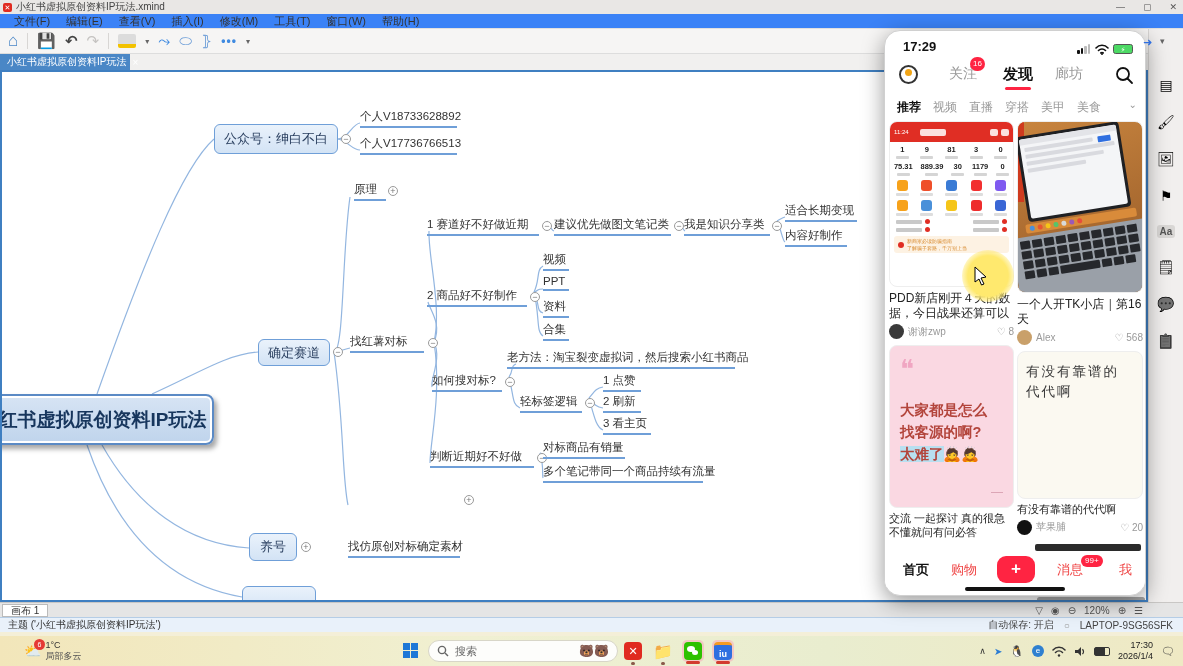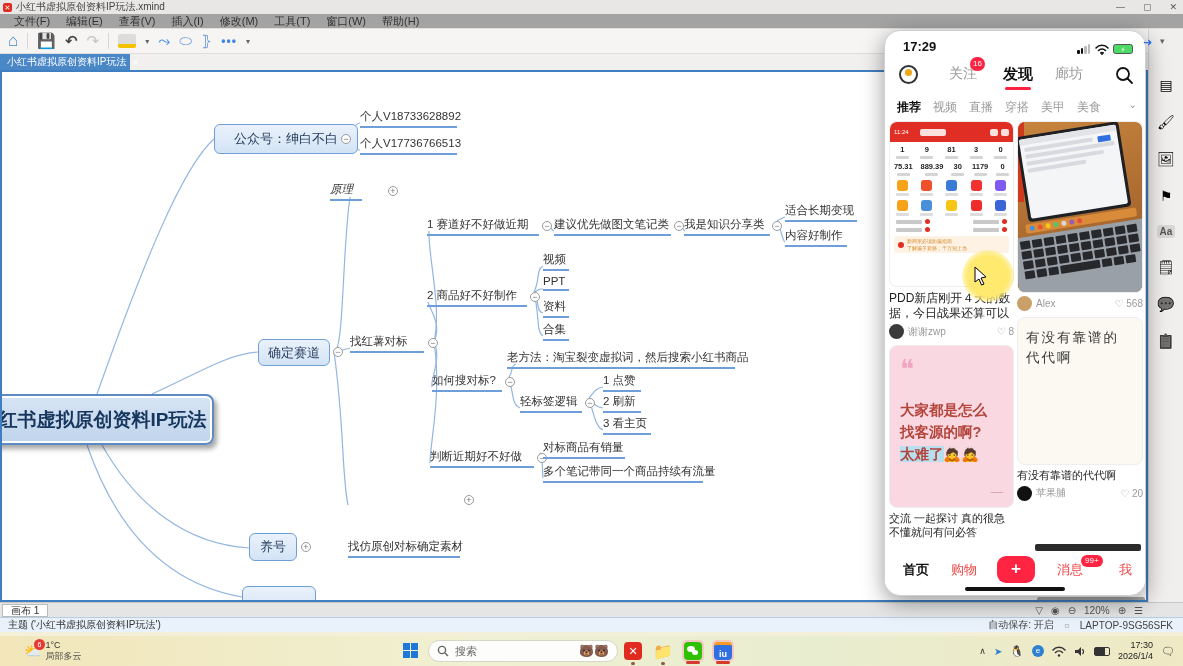--- a/index.html
+++ b/index.html
@@ -1,21 +1,21 @@
 <!DOCTYPE html>
 <html><head>
 <meta charset="utf-8">
 <style>
   *{margin:0;padding:0;box-sizing:border-box;font-family:"Liberation Sans","DejaVu Sans",sans-serif;}
   html,body{width:1183px;height:666px;overflow:hidden;background:#fff;}
   
   #titlebar{position:absolute;left:0;top:0;width:1183px;height:14px;background:#e9e7e5;display:flex;align-items:center;font-size:10px;color:#444;}
   #xmind-logo{width:9px;height:9px;background:#e02b20;border-radius:2px;margin:0 4px 0 3px;color:#fff;font-size:7px;line-height:9px;text-align:center;font-weight:bold;}
   #win-controls{position:absolute;right:6px;top:0;height:14px;display:flex;gap:18px;color:#555;font-size:9px;align-items:center;}
-  #menubar{position:absolute;left:0;top:14px;width:1183px;height:15px;background:#a3a3a3;display:flex;align-items:center;font-size:11px;color:#333;padding-left:6px;border-bottom:1px solid #e2e0de;}
+  #menubar{position:absolute;left:0;top:14px;width:1183px;height:15px;background:#3b82f6;display:flex;align-items:center;font-size:11px;color:#333;padding-left:6px;border-bottom:1px solid #e2e0de;}
   .menu-item{padding:0 8px;cursor:default;}
   #toolbar{position:absolute;left:0;top:29px;width:1183px;height:25px;background:#f6f5f4;display:flex;align-items:center;gap:9px;padding-left:8px;border-bottom:1px solid #ddd;}
   .tb-sep{width:1px;height:16px;background:#d8d6d4;}
   .tb-ic{font-size:15px;color:#555;line-height:20px;}
   #tabbar{position:absolute;left:0;top:54px;width:1148px;height:16px;background:#f1f0ef;display:flex;}
   #active-tab{background:#4a87c6;color:#fff;font-size:10px;display:flex;align-items:center;padding:0 7px;gap:6px;max-width:130px;white-space:nowrap;}
   
   #canvas{position:absolute;left:0;top:70px;width:1148px;height:532px;background:#fff;border:2px solid #3f7fc1;overflow:hidden;}
   #mm-svg{position:absolute;left:0;top:0;}
   .mm-line{position:absolute;font-size:11.5px;color:#333;border-bottom:2px solid #6f9fd8;padding-bottom:2px;white-space:nowrap;}
@@ -211,30 +211,30 @@
         <path d="M507,375 C512,395 510,403 518,406"></path>
         <path d="M587,396 C592,390 594,386 601,385"></path>
         <path d="M587,396 C592,402 594,405 601,406"></path>
         <path d="M587,396 C592,414 594,425 601,428"></path>
         <path d="M538,451 C542,452 540,452 541,452"></path>
         <path d="M538,451 C542,464 540,473 541,476"></path>
       </g>
   </svg>
   <div id="mm-nodes">
       <div class="mm-central" style="left: -30px; top: 322px; width: 242px; height: 51px;">小红书虚拟原创资料IP玩法</div>
-      <div class="mm-box" style="left: 212px; top: 52px; width: 144px; height: 30px;">公众号：绅白不白</div>
+      <div class="mm-box" style="left: 212px; top: 52px; width: 124px; height: 30px;">公众号：绅白不白</div>
       <div class="mm-exp" style="left: 339px; top: 62px;">−</div>
       <div class="mm-box" style="left: 256px; top: 267px; width: 72px; height: 27px;">确定赛道</div>
       <div class="mm-exp" style="left: 331px; top: 275px;">−</div>
       <div class="mm-box" style="left: 247px; top: 461px; width: 48px; height: 28px;">养号</div>
       <div class="mm-exp" style="left: 299px; top: 470px;">+</div>
       <div class="mm-box" style="left: 240px; top: 514px; width: 74px; height: 26px;"></div>
       <div class="mm-line" style="left: 358px; top: 37px; width: 97px;">个人V18733628892</div>
       <div class="mm-line" style="left: 358px; top: 64px; width: 97px;">个人V17736766513</div>
-      <div class="mm-line" style="left: 328px; top: 110px; width: 32px; font-style: italic;">原理</div>
+      <div class="mm-line" style="left: 352px; top: 110px; width: 32px;">原理</div>
       <div class="mm-exp" style="left: 386px; top: 114px;">+</div>
       <div class="mm-line" style="left: 348px; top: 262px; width: 74px;">找红薯对标</div>
       <div class="mm-exp" style="left: 426px; top: 266px;">−</div>
       <div class="mm-line" style="left: 425px; top: 145px; width: 112px;">1 赛道好不好做近期</div>
       <div class="mm-exp" style="left: 540px; top: 149px;">−</div>
       <div class="mm-line" style="left: 552px; top: 145px; width: 117px;">建议优先做图文笔记类</div>
       <div class="mm-exp" style="left: 672px; top: 149px;">−</div>
       <div class="mm-line" style="left: 682px; top: 145px; width: 86px;">我是知识分享类</div>
       <div class="mm-exp" style="left: 770px; top: 149px;">−</div>
       <div class="mm-line" style="left: 783px; top: 131px; width: 72px;">适合长期变现</div>
@@ -509,20 +509,21 @@
                 <b></b>
                 <b></b>
                 <b style="width:40px;"></b>
                 <b></b>
                 <b></b>
                 <b></b>
               </div>
           </div>
         </div>
       </div>
+      <div class="cap">一个人开TK小店｜第16天</div>
       <div class="author-row">
         <span class="avatar" style="background:#c9a06a;"></span>
         <span>Alex</span>
         <span class="likes"><span class="heart">♡</span> <span>568</span></span>
       </div>
       <div class="card-img" id="help" style="margin-top:6px;">
         <div class="h-line">有没有靠谱的</div>
         <div class="h-line">代代啊</div>
       </div>
       <div class="cap" style="font-size:11px;">有没有靠谱的代代啊</div>

